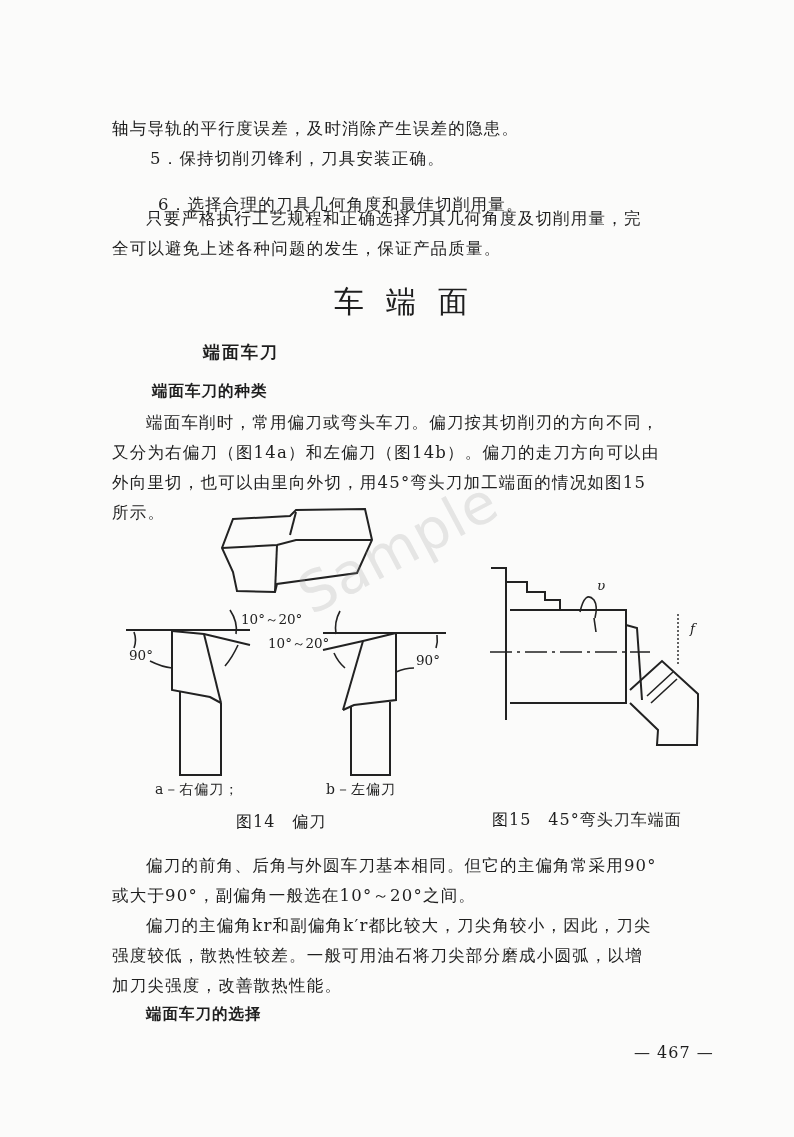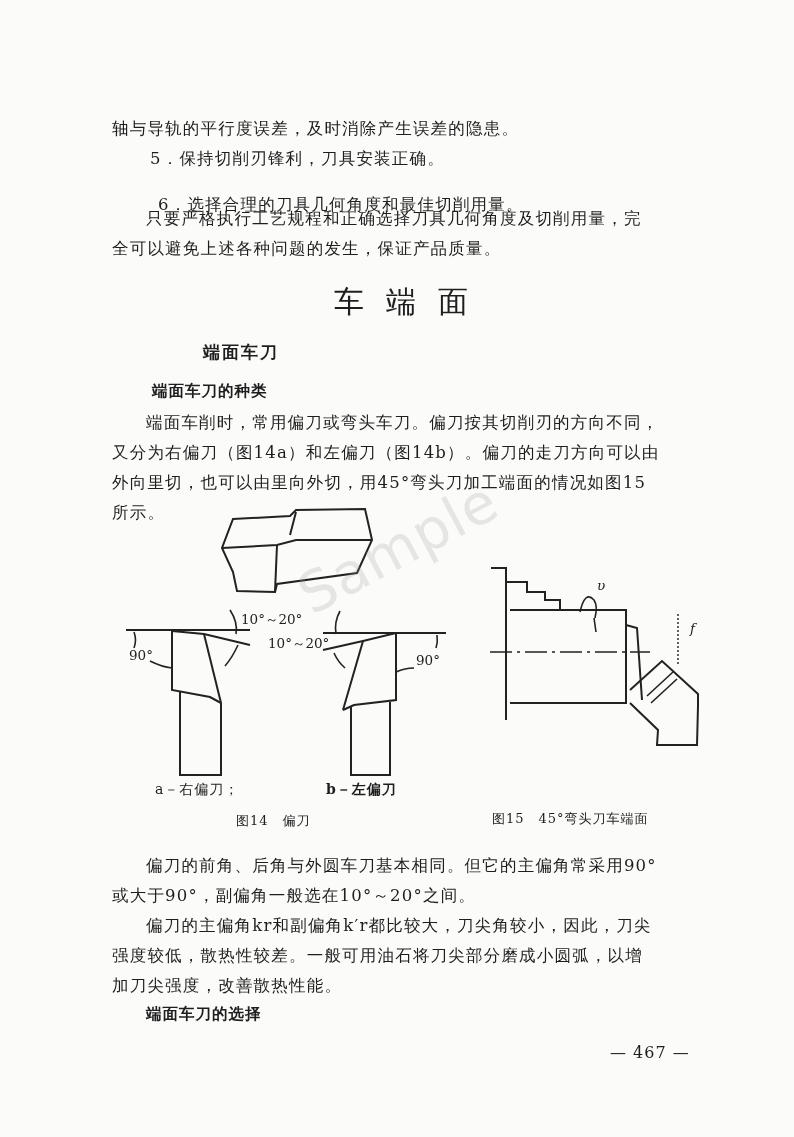--- a/index.html
+++ b/index.html
@@ -6,28 +6,28 @@
   body {
     width: 794px; height: 1137px; position: relative; overflow: hidden;
     background: #fbfbfa;
     font-family: "DejaVu Serif", "Liberation Serif", serif;
     color: #1e1e1e;
   }
   .line { position: absolute; white-space: nowrap; font-size: 16.5px; letter-spacing: 1.2px; }
   .title { position: absolute; font-size: 30px; letter-spacing: 22px; }
   .sub1 { position: absolute; font-family: "DejaVu Sans", "Liberation Sans", sans-serif; font-weight: bold; font-size: 17px; letter-spacing: 2px; }
   .sub2 { position: absolute; font-family: "DejaVu Sans", "Liberation Sans", sans-serif; font-weight: bold; font-size: 15.5px; letter-spacing: 1px; }
-  .cap { position: absolute; font-size: 13px; letter-spacing: 1px; white-space: nowrap; }
+  .cap { position: absolute; font-size: 16px; letter-spacing: 1px; white-space: nowrap; }
   .lbl { position: absolute; font-size: 13.5px; white-space: nowrap; }
   .watermark {
     position: absolute; left: 290px; top: 515px; font-family: "DejaVu Sans", sans-serif;
     font-size: 56px; color: rgba(150,150,150,0.22); transform: rotate(-28deg); letter-spacing: 1px;
   }
   svg { position: absolute; overflow: visible; }
-  .pn { position: absolute; font-size: 16px; letter-spacing: 1px; }
+  .pn { position: absolute; font-size: 16px; letter-spacing: 1px; margin-left: 24px; }
 </style>
 </head>
 <body>
 
 <div class="line" style="left:112px;top:118px;">轴与导轨的平行度误差，及时消除产生误差的隐患。</div>
 <div class="line" style="left:150px;top:148px;">5．保持切削刃锋利，刀具安装正确。</div>
 <div class="line" style="left:158px;top:194px;text-align:right;">6．选择合理的刀具几何角度和最佳切削用量。</div>
 <div class="line" style="left:146px;top:208px;">只要严格执行工艺规程和正确选择刀具几何角度及切削用量，完</div>
 <div class="line" style="left:112px;top:238px;">全可以避免上述各种问题的发生，保证产品质量。</div>
 
@@ -83,21 +83,21 @@
     <path d="M594,618 L596,632" stroke-width="1.6"></path>
     <path d="M678,614 L678,666" stroke-dasharray="2,2" stroke-width="1.4"></path>
   </g>
 </svg>
 
 <div class="lbl" style="left:241px;top:611px;">10°～20°</div>
 <div class="lbl" style="left:268px;top:635px;">10°～20°</div>
 <div class="lbl" style="left:129px;top:647px;">90°</div>
 <div class="lbl" style="left:416px;top:652px;">90°</div>
 <div class="cap" style="left:155px;top:781px;font-size:14px;">a－右偏刀；</div>
-<div class="cap" style="left:326px;top:781px;font-size:14px;font-weight:bold;">b－左偏刀</div>
+<div class="cap" style="left:326px;top:781px;font-size:14px;">b－左偏刀</div>
 <div class="cap" style="left:236px;top:812px;">图14　偏刀</div>
 
 <div class="lbl" style="left:597px;top:577px;font-style:italic;">υ</div>
 <div class="lbl" style="left:690px;top:620px;font-style:italic;">f</div>
 <div class="cap" style="left:492px;top:810px;">图15　45°弯头刀车端面</div>
 
 <div class="watermark">Sample</div>
 
 <div class="line" style="left:146px;top:855px;">偏刀的前角、后角与外圆车刀基本相同。但它的主偏角常采用90°</div>
 <div class="line" style="left:112px;top:885px;">或大于90°，副偏角一般选在10°～20°之间。</div>

